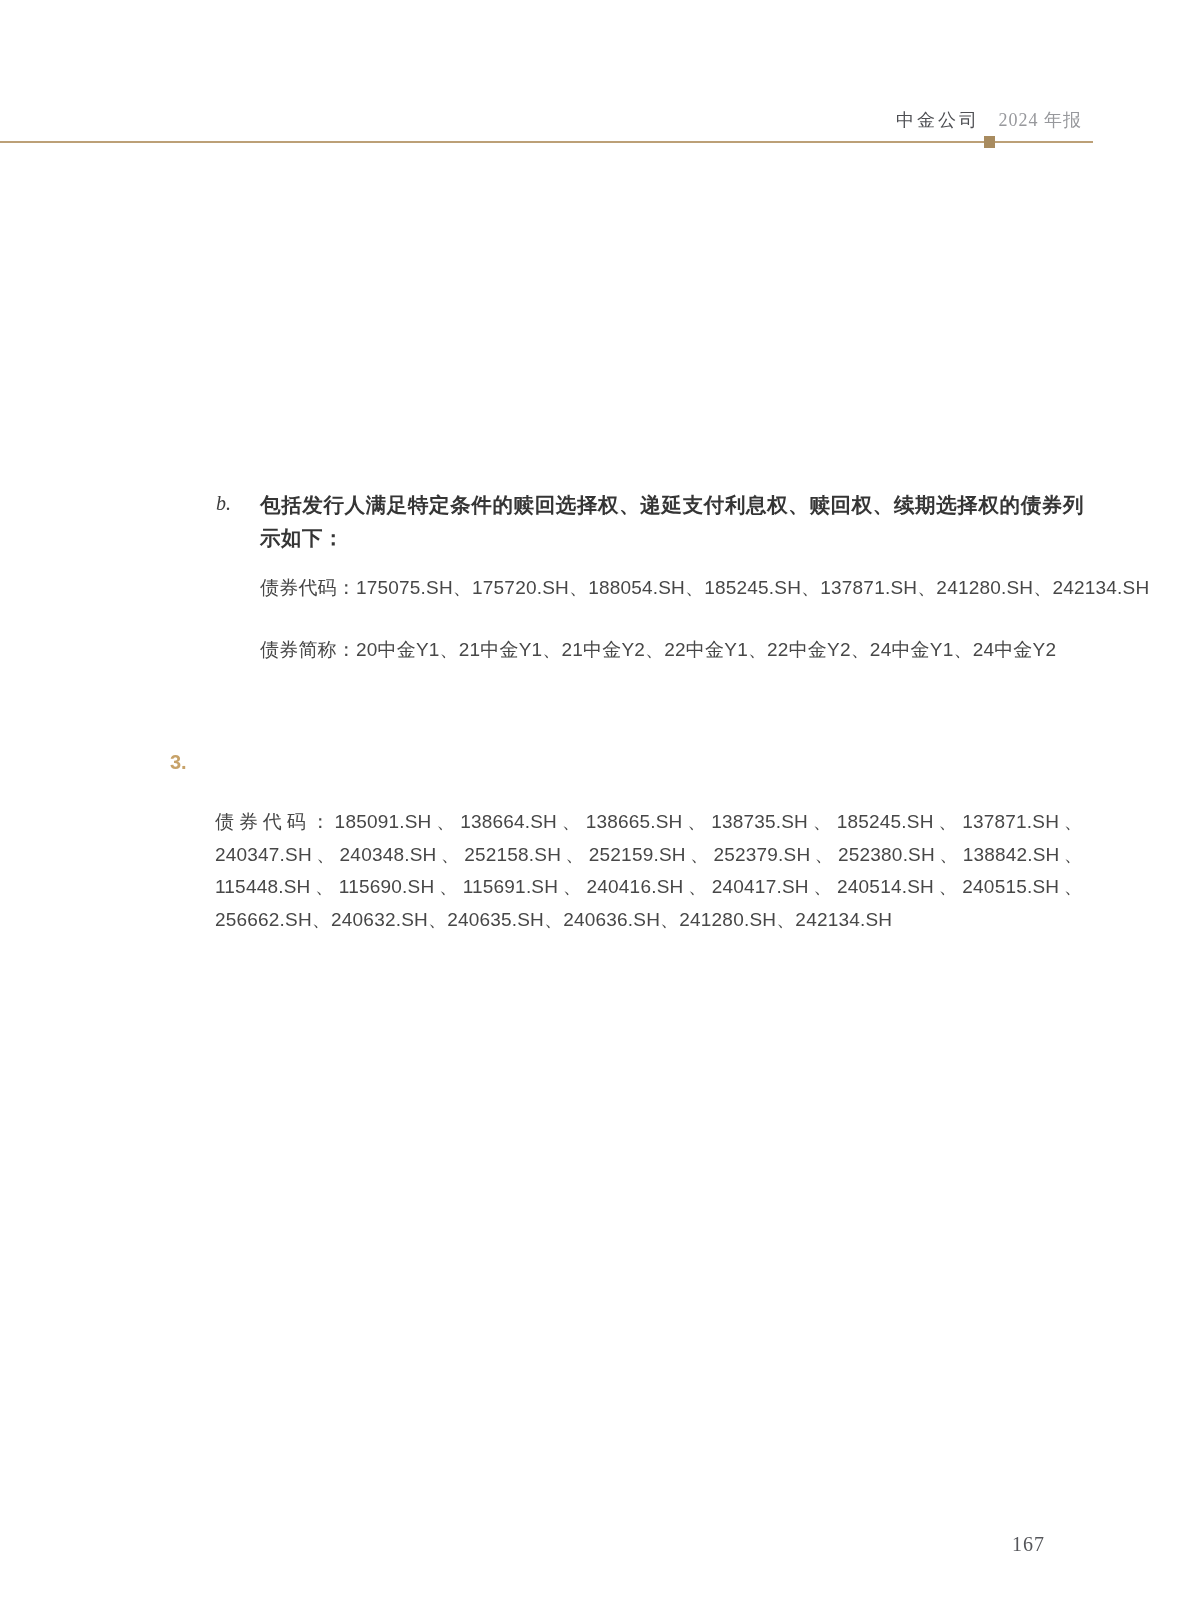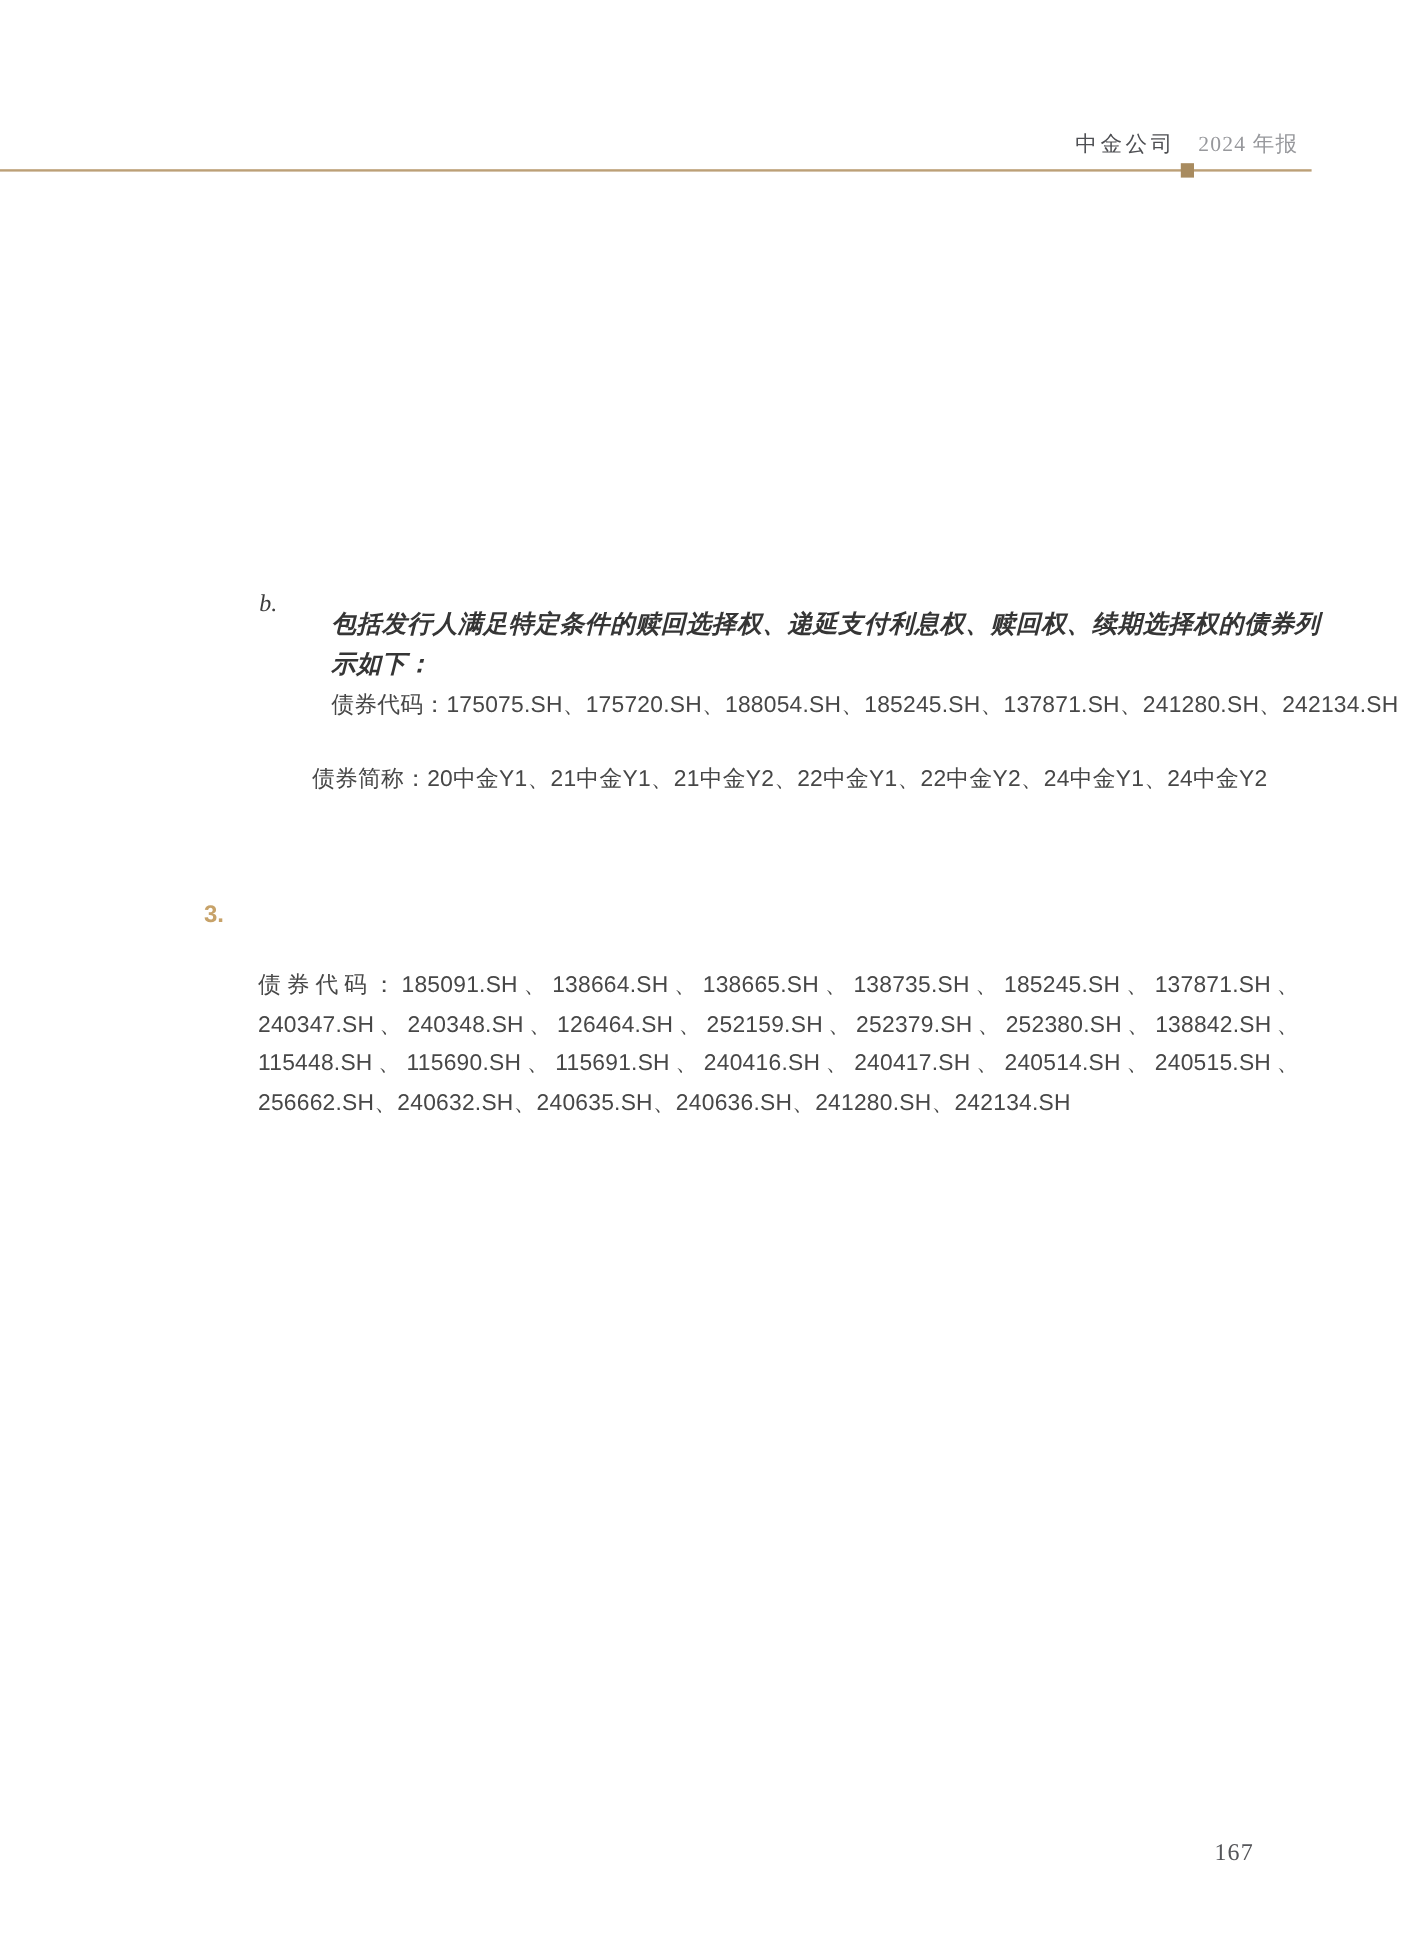--- a/index.html
+++ b/index.html
@@ -69,33 +69,32 @@
     font-family: "Liberation Serif", serif;
     font-style: italic;
     font-size: 20px;
     color: #3d3d3d;
   }
   .item-b-text {
     position: absolute;
     left: 260px;
     top: 489px;
     width: 824px;
-    margin: 16px;
+    margin: 0;
     font-family: "Liberation Serif", serif;
     font-weight: bold;
-    font-style: italic;
     font-size: 20.5px;
     line-height: 33px;
     color: #353535;
     text-align: justify;
     text-align-last: left;
     letter-spacing: 0.5px;
   }
 
-  .codes-b   { position: absolute; left: 260px; top: 572px; width: 830px; white-space: nowrap; margin-left: 16px; }
+  .codes-b   { position: absolute; left: 260px; top: 572px; width: 830px; white-space: nowrap; }
   .names-b   { position: absolute; left: 260px; top: 634px; width: 830px; white-space: nowrap; }
   .trigger-b { position: absolute; left: 260px; top: 696px; width: 830px; white-space: nowrap; }
 
   
   .section3-number {
     position: absolute;
     left: 170px;
     top: 751px;
     font-size: 20px;
     font-weight: bold;
@@ -150,17 +149,17 @@
 
 
   <span class="item-b-marker">b.</span>
   <p class="item-b-text">包括发行人满足特定条件的赎回选择权、递延支付利息权、赎回权、续期选择权的债券列示如下：</p>
 
   <p class="body-line codes-b">债券代码：175075.SH、175720.SH、188054.SH、185245.SH、137871.SH、241280.SH、242134.SH</p>
   <p class="body-line names-b">债券简称：20中金Y1、21中金Y1、21中金Y2、22中金Y1、22中金Y2、24中金Y1、24中金Y2</p>
 
   <span class="section3-number">3.</span>
 
-  <p class="body-para codes3 justified">债券代码：185091.SH、138664.SH、138665.SH、138735.SH、185245.SH、137871.SH、240347.SH、240348.SH、126464.SH、252159.SH、252379.SH、252380.SH、138842.SH、115448.SH、115690.SH、115691.SH、240416.SH、240417.SH、240514.SH、240515.SH、256662.SH、240632.SH、240635.SH、240636.SH、241280.SH、242134.SH</p>
+  <p class="body-para codes3 justified">债券代码：185091.SH、138664.SH、138665.SH、138735.SH、185245.SH、137871.SH、240347.SH、240348.SH、252158.SH、252159.SH、252379.SH、252380.SH、138842.SH、115448.SH、115690.SH、115691.SH、240416.SH、240417.SH、240514.SH、240515.SH、256662.SH、240632.SH、240635.SH、240636.SH、241280.SH、242134.SH</p>
 
   <span class="page-number">167</span>
 
 </div>
 
 </body></html>

